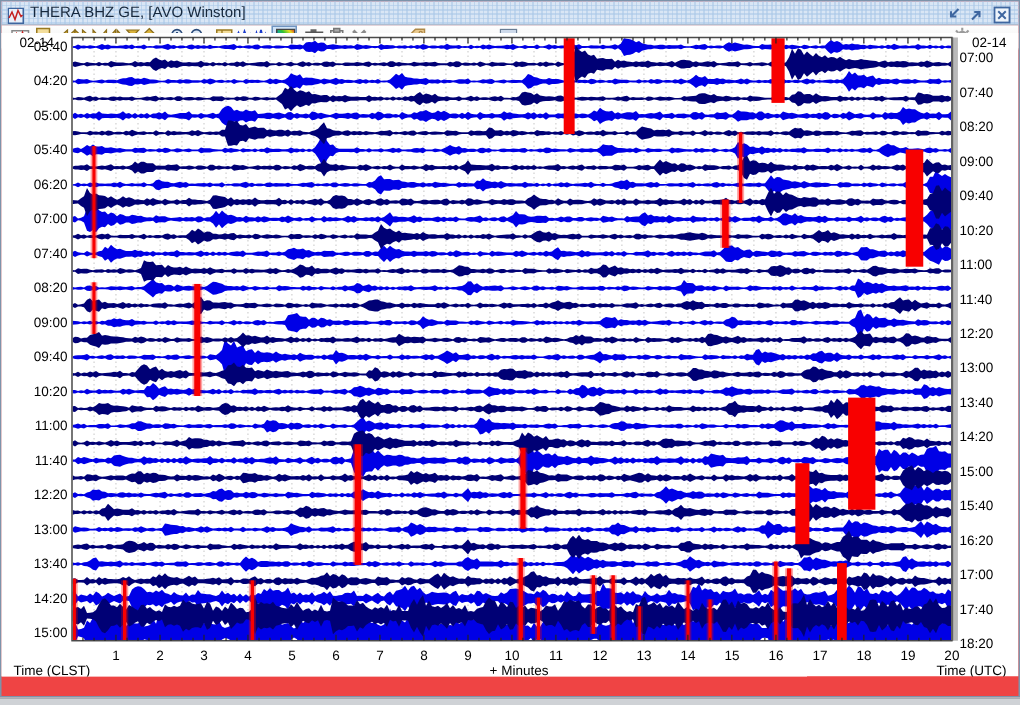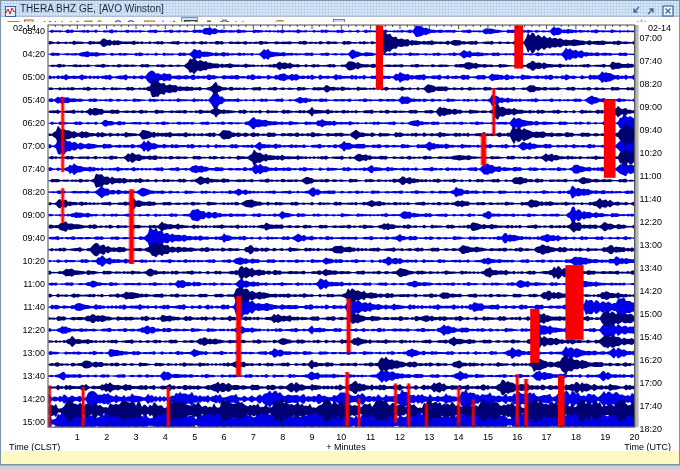--- a/index.html
+++ b/index.html
@@ -1,18 +1,18 @@
 <!DOCTYPE html>
 <html><head>
 <meta charset="utf-8">
 <style>
   html,body{margin:0;padding:0;width:680px;height:470px;overflow:hidden;
     font-family:"Liberation Sans", sans-serif;background:#d3d5d8;}
   .frame{position:absolute;left:0;top:0;width:678px;height:463px;
-    border:1px solid #7d93aa;background:#fef9c3;}
+    border:1px solid #7d93aa;background:#ef4444;}
   .titlebar{position:absolute;left:0;top:0;width:100%;height:15px;
     background-color:#d9e6f5;
     background-image:
       repeating-linear-gradient(0deg, rgba(169,199,231,.55) 0 1px, transparent 1px 3px),
       repeating-linear-gradient(90deg, rgba(169,199,231,.55) 0 1px, transparent 1px 3px);
     border-bottom:1px solid #aebdd0;}
   .title-icon{position:absolute;left:4px;top:2px;width:11px;height:11px;}
   .title-text{position:absolute;left:19px;top:2px;font-size:10px;color:#16283d;white-space:nowrap;}
   .winbtn{position:absolute;top:2px;width:12px;height:12px;cursor:default;}
   .toolbar{position:absolute;left:0;top:16px;width:100%;height:15px;

